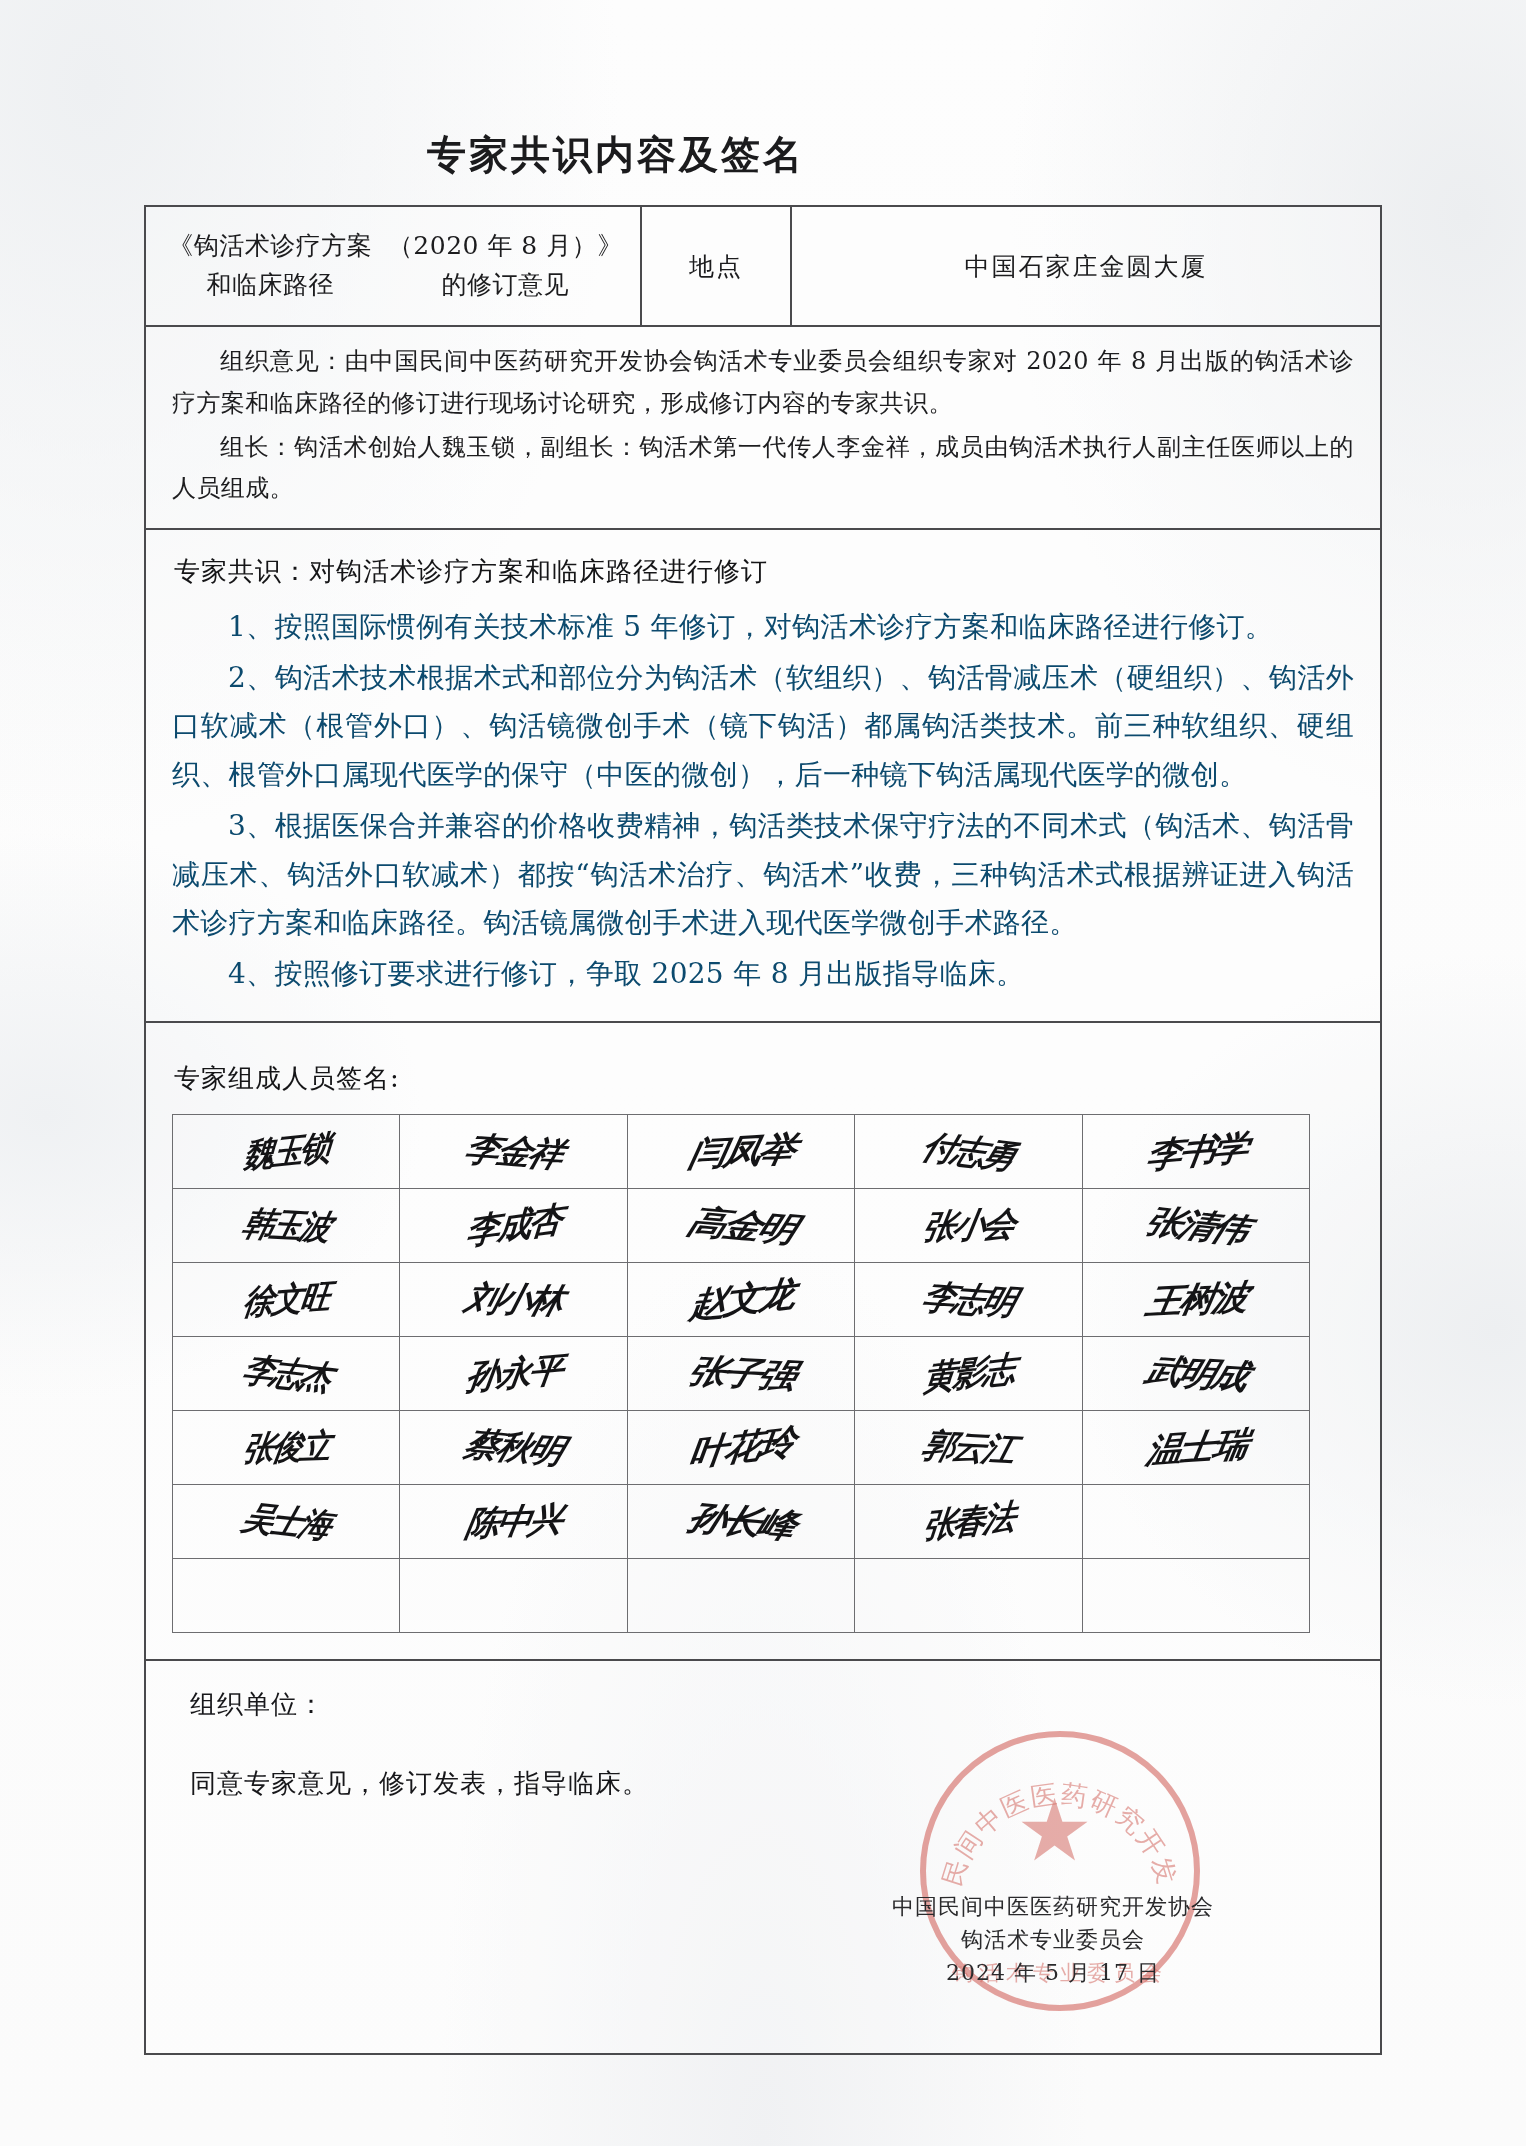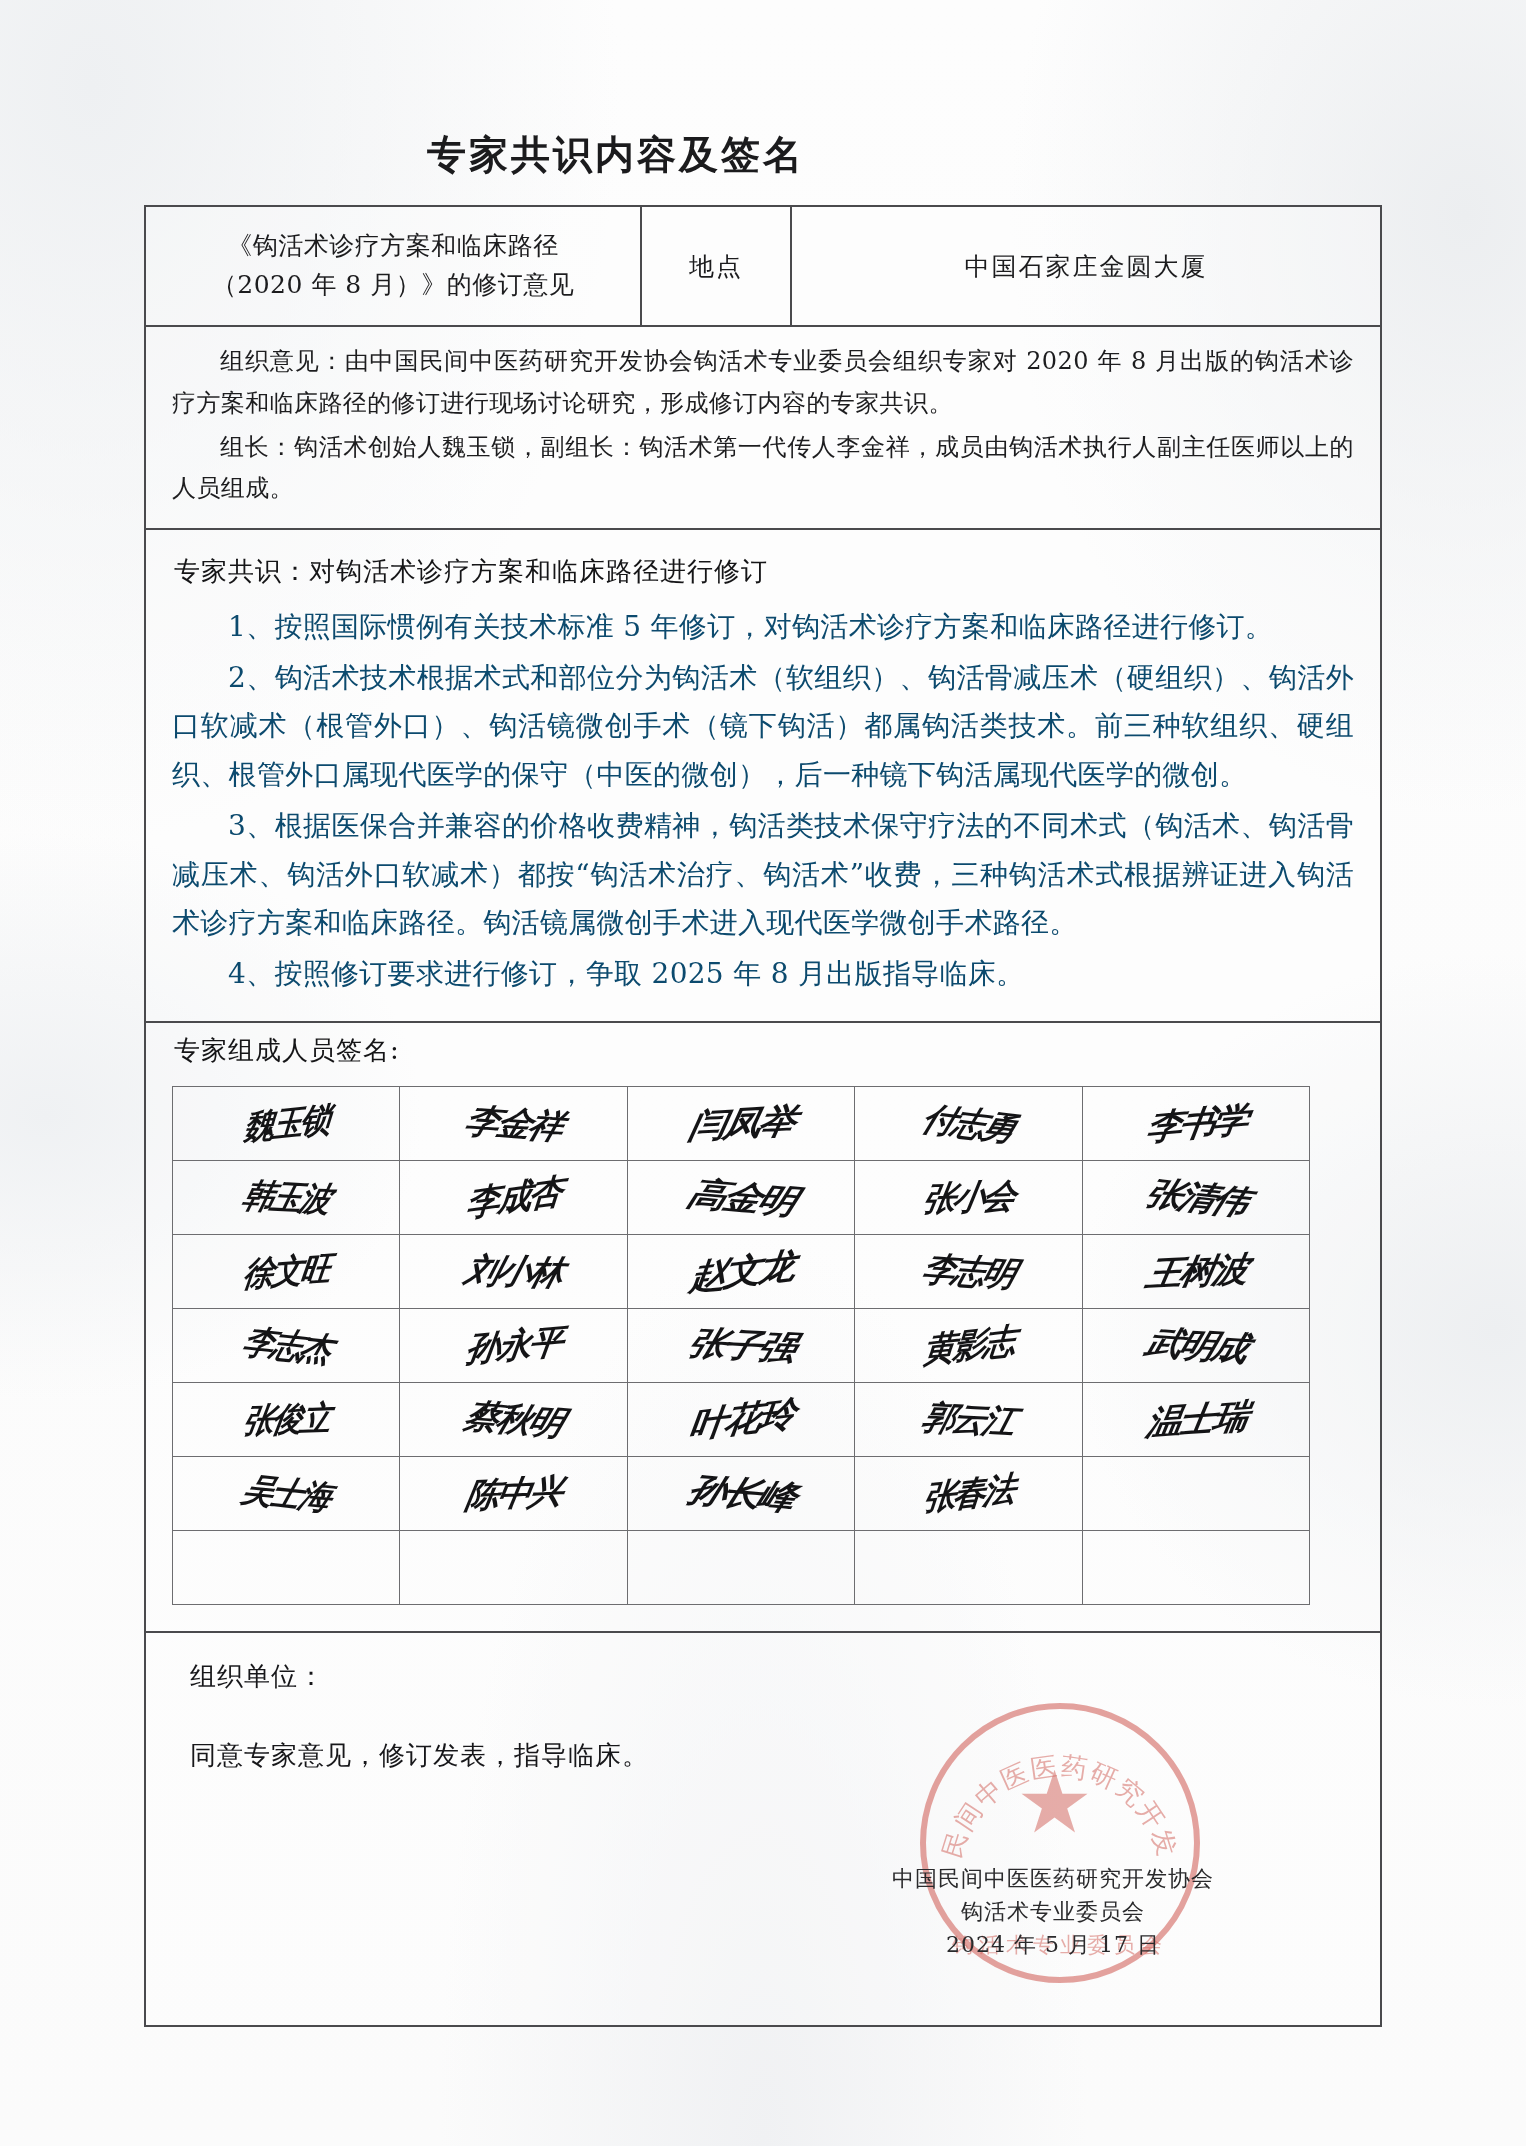--- a/index.html
+++ b/index.html
@@ -51,22 +51,22 @@
   .vline{border-right:2px solid #4a4a4d;}
 
   
   .hdr{min-height:118px;align-items:stretch;}
   .hdr .lbl{
     width:194px;display:flex;align-items:center;justify-content:center;
     font-size:25px;color:#1c1c1e;letter-spacing:2px;
     font-family:"DejaVu Serif","Liberation Serif",serif;
   }
   .hdr .val-title{
-    width:496px;display:flex;flex-direction:column;
-    align-items:center;justify-content:center;
+    width:496px;display:flex;flex-direction:row;
+    align-items:center;justify-content:flex-start;
     font-size:25px;line-height:1.55;color:#1c1c1e;letter-spacing:0.5px;
     font-family:"DejaVu Serif","Liberation Serif",serif;
     text-align:center;
   }
   .hdr .lbl2{
     width:150px;display:flex;align-items:center;justify-content:center;
     font-size:25px;color:#1c1c1e;letter-spacing:2px;
     font-family:"DejaVu Serif","Liberation Serif",serif;
   }
   .hdr .val-loc{
@@ -90,21 +90,21 @@
     font-size:26px;color:#151517;margin:6px 0 14px 2px;letter-spacing:1px;
     font-family:"DejaVu Serif","Liberation Serif",serif;
   }
   .c-item{
     font-size:28px;line-height:1.74;color:#0c4a6e;
     text-align:justify;letter-spacing:0.3px;
     font-family:"DejaVu Serif","Liberation Serif",serif;
     margin:0 0 2px 0;text-indent:2em;
   }
   
-  .sig-block{padding:8px 26px 26px 26px;}
+  .sig-block{padding:36px 26px 26px 26px;}
   .sig-head{
     font-size:26px;color:#151517;margin:2px 0 18px 2px;letter-spacing:1px;
     font-family:"DejaVu Serif","Liberation Serif",serif;
   }
   .sig-grid{
     width:1138px;
     border-collapse:collapse;
     table-layout:fixed;
   }
   .sig-grid td{

